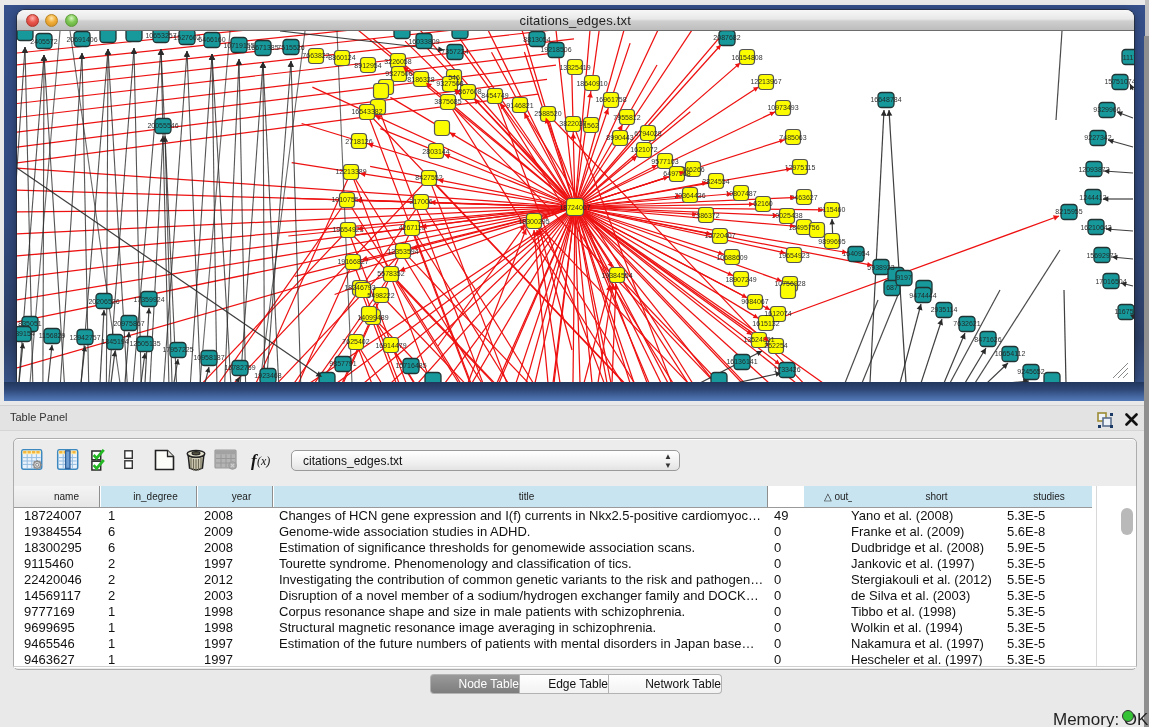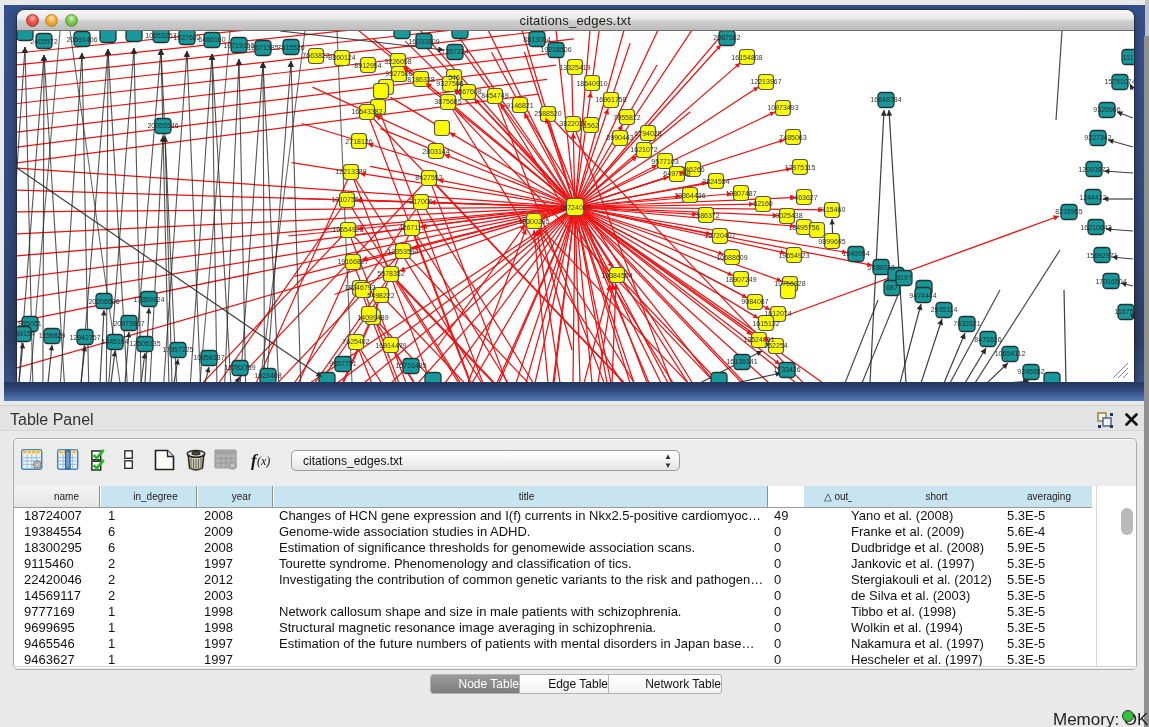--- a/index.html
+++ b/index.html
@@ -13,21 +13,21 @@
 .tl{width:13px;height:13px;border-radius:50%;top:4px}
 #tlr{left:9px;background:radial-gradient(circle at 50% 30%,#ffb3ad 0%,#e9564c 45%,#c33a32 100%);border:1px solid #b0362c}
 #tly{left:28px;background:radial-gradient(circle at 50% 30%,#ffe9b0 0%,#f0ad37 45%,#cf8b21 100%);border:1px solid #ba8420}
 #tlg{left:48px;background:radial-gradient(circle at 50% 30%,#d6f5c0 0%,#7ec854 45%,#5da43a 100%);border:1px solid #5d9c38}
 #canvas{left:0;top:21px;width:1117px;height:351px;background:#fff;overflow:hidden}
 
 #rstrip1{left:1145px;top:0px;width:4px;height:36px;background:#c0c0c0}
 #rstrip2{left:1144px;top:36px;width:5px;height:691px;background:#8f8f8f}
 
 #tph{left:0;top:405px;width:1144px;height:26px;background:#e3e3e3;border-top:1px solid #d0d0d0;border-bottom:1px solid #d5d5d5}
-#tph .t{left:10px;top:5px;font-size:16px;color:#333}
+#tph .t{left:10px;top:5px;font-size:11px;color:#333}
 
 #panel{left:13px;top:438px;width:1124px;height:232px;background:#ececec;border:1px solid #adadad;border-radius:5px;box-shadow:inset 0 1px 0 #fdfdfd}
 
 #dd{left:291px;top:450px;width:389px;height:21px;background:linear-gradient(180deg,#ffffff,#ededed 70%,#e3e3e3);border:1px solid #9a9a9a;border-radius:5px}
 #dd .txt{left:11px;top:3px;font-size:12px;color:#111}
 #dd .arr{right:7px;top:1px;font-size:8px;color:#333;line-height:9px;text-align:center}
 
 #thead{left:14px;top:486px;width:1078px;height:21px;font-size:10px;color:#222}
 #thead span{position:absolute;top:0;height:21px;line-height:21px;text-align:center;border-right:1px solid #8e8e8e;background:#c8e4f1}
 #thead .h0{left:0;width:86px;background:linear-gradient(180deg,#f4f4f4,#e6e6e6);text-indent:20px}
@@ -824,40 +824,40 @@
 <div class="abs" id="tbl">
       <div class="hdrline"></div>
     </div>
 <div class="abs" id="thead">
   <span class="h0">name</span>
       <span class="h1">in_degree</span>
       <span class="h2">year</span>
       <span class="h3">title</span>
       <span class="h4">△ out_de…</span>
       <span class="h5">short</span>
-      <span class="h6">averaging</span>
+      <span class="h6">studies</span>
 </div>
 <div class="abs" id="tbody">
 <div class="trow">
         <span class="c0">18724007</span>
         <span class="c1">1</span>
         <span class="c2">2008</span>
         <span class="c3">Changes of HCN gene expression and I(f) currents in Nkx2.5-positive cardiomyoc…</span>
         <span class="c4">49</span>
         <span class="c5">Yano et al. (2008)</span>
         <span class="c6">5.3E-5</span>
       </div>
 <div class="trow">
         <span class="c0">19384554</span>
         <span class="c1">6</span>
         <span class="c2">2009</span>
         <span class="c3">Genome-wide association studies in ADHD.</span>
         <span class="c4">0</span>
         <span class="c5">Franke et al. (2009)</span>
-        <span class="c6">5.6E-4</span>
+        <span class="c6">5.6E-8</span>
       </div>
 <div class="trow">
         <span class="c0">18300295</span>
         <span class="c1">6</span>
         <span class="c2">2008</span>
         <span class="c3">Estimation of significance thresholds for genomewide association scans.</span>
         <span class="c4">0</span>
         <span class="c5">Dudbridge et al. (2008)</span>
         <span class="c6">5.9E-5</span>
       </div>
@@ -876,29 +876,30 @@
         <span class="c2">2012</span>
         <span class="c3">Investigating the contribution of common genetic variants to the risk and pathogen…</span>
         <span class="c4">0</span>
         <span class="c5">Stergiakouli et al. (2012)</span>
         <span class="c6">5.5E-5</span>
       </div>
 <div class="trow">
         <span class="c0">14569117</span>
         <span class="c1">2</span>
         <span class="c2">2003</span>
+        <span class="c3">Disruption of a novel member of a sodium/hydrogen exchanger family and DOCK…</span>
         <span class="c4">0</span>
         <span class="c5">de Silva et al. (2003)</span>
         <span class="c6">5.3E-5</span>
       </div>
 <div class="trow">
         <span class="c0">9777169</span>
         <span class="c1">1</span>
         <span class="c2">1998</span>
-        <span class="c3">Network callosum shape and size in male patients with schizophrenia.</span>
+        <span class="c3">Corpus resonance shape and size in male patients with schizophrenia.</span>
         <span class="c4">0</span>
         <span class="c5">Tibbo et al. (1998)</span>
         <span class="c6">5.3E-5</span>
       </div>
 <div class="trow">
         <span class="c0">9699695</span>
         <span class="c1">1</span>
         <span class="c2">1998</span>
         <span class="c3">Structural magnetic resonance image averaging in schizophrenia.</span>
         <span class="c4">0</span>

